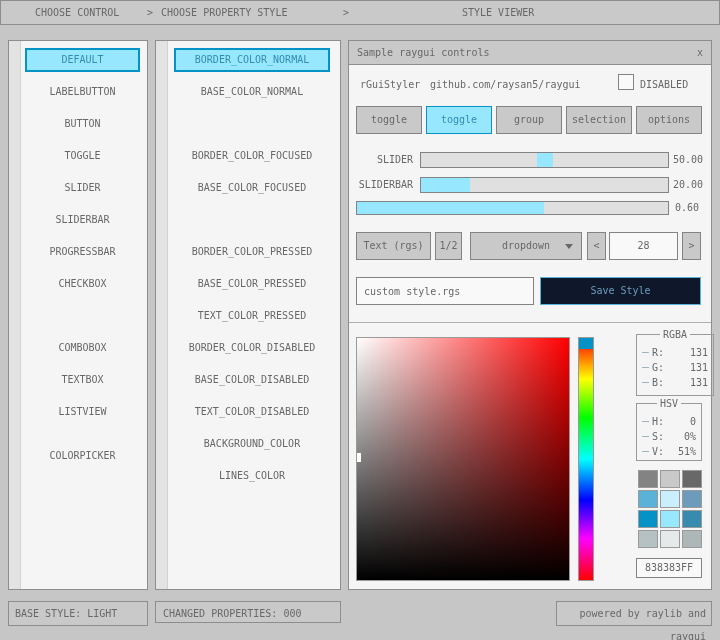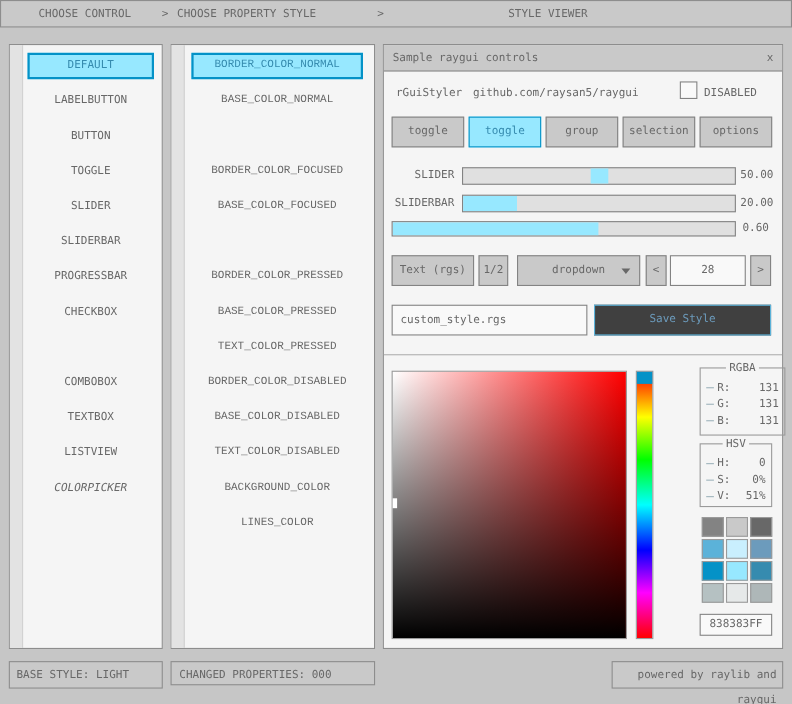--- a/index.html
+++ b/index.html
@@ -46,21 +46,21 @@
   .titlebar .close { position: absolute; right: 8px; top: 0; line-height: 23px; cursor: default; }
 
   .lbl { position: absolute; line-height: 14px; white-space: nowrap; }
 
   .btn {
     position: absolute; background: #c9c9c9; border: 1px solid #838383;
     color: #686868; text-align: center; overflow: hidden; white-space: nowrap; cursor: default;
   }
   .btn.h28 { height: 28px; line-height: 26px; }
   .btn.active { background: #97e8ff; border-color: #0492c7; color: #368baf; }
-  .btn.primary { background: #404040; border-color: #5bb2d9; color: #6c9bbc; }
+  .btn.primary { background: #0f172a; border-color: #5bb2d9; color: #6c9bbc; }
 
   .checkbox {
     position: absolute; width: 16px; height: 16px;
     background: #f9f9f9; border: 1px solid #838383;
   }
 
   .track { position: absolute; background: #e0e0e0; border: 1px solid #838383; overflow: hidden; }
   .fill { position: absolute; left: 0; top: 0; bottom: 0; background: #97e8ff; }
   .handle { position: absolute; top: 0; bottom: 0; width: 16px; background: #97e8ff; transform: translateX(-50%); }
 
@@ -138,24 +138,24 @@
     <div class="item" style="left:16px;top:39px;width:115px;">LABELBUTTON</div>
     <div class="item" style="left:16px;top:71px;width:115px;">BUTTON</div>
     <div class="item" style="left:16px;top:103px;width:115px;">TOGGLE</div>
     <div class="item" style="left:16px;top:135px;width:115px;">SLIDER</div>
     <div class="item" style="left:16px;top:167px;width:115px;">SLIDERBAR</div>
     <div class="item" style="left:16px;top:199px;width:115px;">PROGRESSBAR</div>
     <div class="item" style="left:16px;top:231px;width:115px;">CHECKBOX</div>
     <div class="item" style="left:16px;top:295px;width:115px;">COMBOBOX</div>
     <div class="item" style="left:16px;top:327px;width:115px;">TEXTBOX</div>
     <div class="item" style="left:16px;top:359px;width:115px;">LISTVIEW</div>
-    <div class="item" style="left:16px;top:391px;width:115px;font-style:italic;">COLORPICKER</div>
-  </div>
-
-  <div class="panel" style="left:155px;top:40px;width:186px;height:550px;font-family:Liberation Mono, monospace;">
+    <div class="item" style="left:16px;top:403px;width:115px;">COLORPICKER</div>
+  </div>
+
+  <div class="panel" style="left:155px;top:40px;width:186px;height:550px;">
     <div class="scrollbar"></div>
     <div class="item selected" style="left:18px;top:7px;width:156px;">BORDER_COLOR_NORMAL</div>
     <div class="item" style="left:18px;top:39px;width:156px;">BASE_COLOR_NORMAL</div>
     <div class="item" style="left:18px;top:103px;width:156px;">BORDER_COLOR_FOCUSED</div>
     <div class="item" style="left:18px;top:135px;width:156px;">BASE_COLOR_FOCUSED</div>
     <div class="item" style="left:18px;top:199px;width:156px;">BORDER_COLOR_PRESSED</div>
     <div class="item" style="left:18px;top:231px;width:156px;">BASE_COLOR_PRESSED</div>
     <div class="item" style="left:18px;top:263px;width:156px;">TEXT_COLOR_PRESSED</div>
     <div class="item" style="left:18px;top:295px;width:156px;">BORDER_COLOR_DISABLED</div>
     <div class="item" style="left:18px;top:327px;width:156px;">BASE_COLOR_DISABLED</div>

